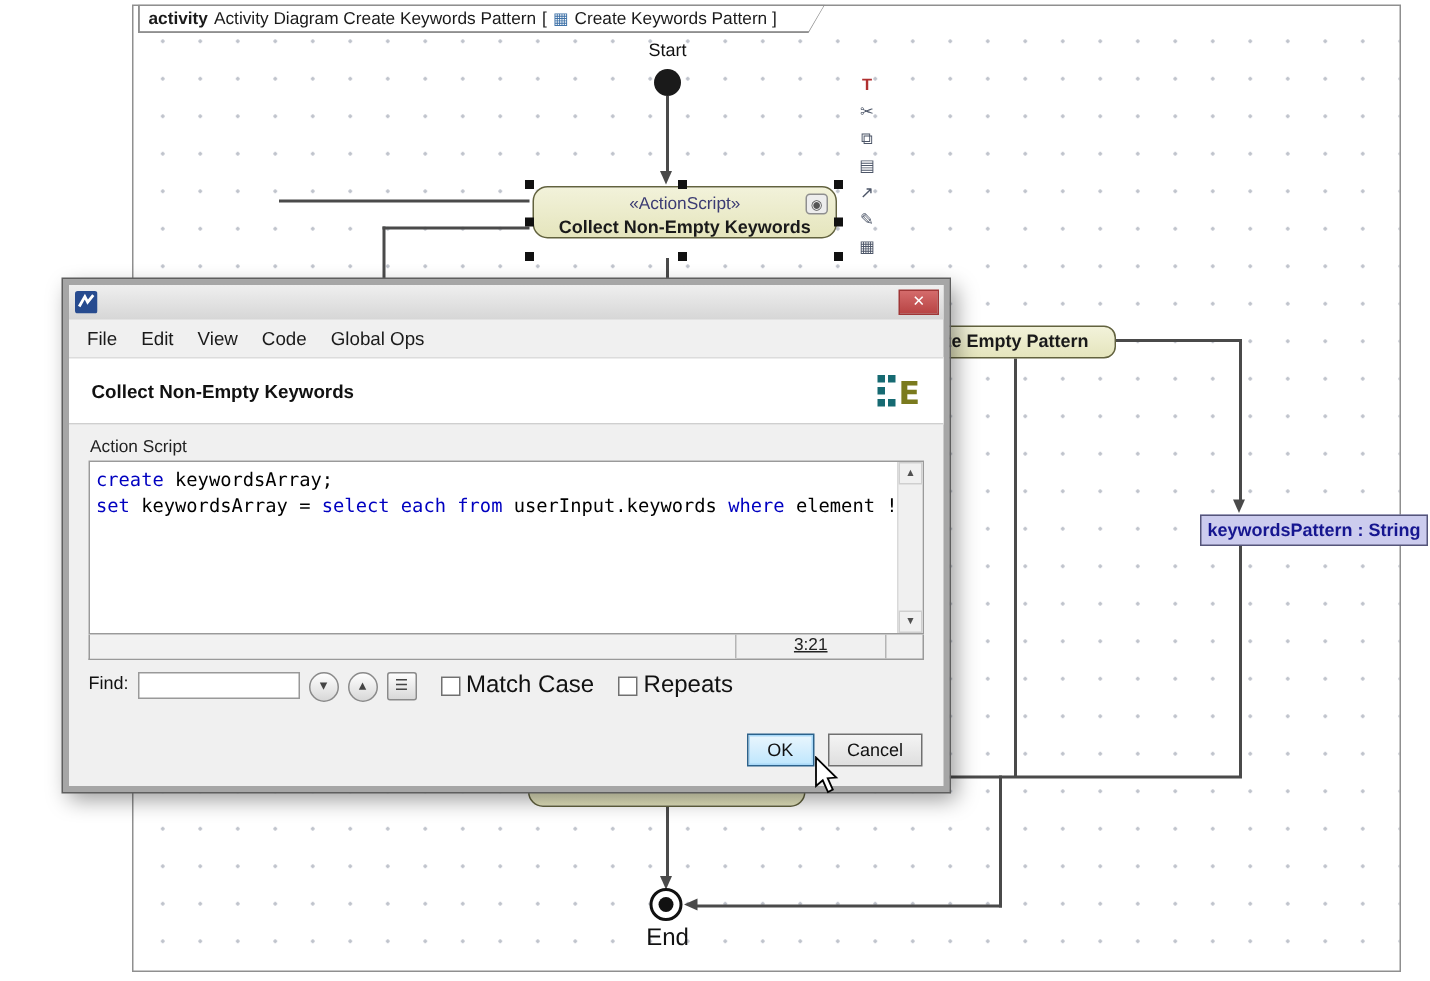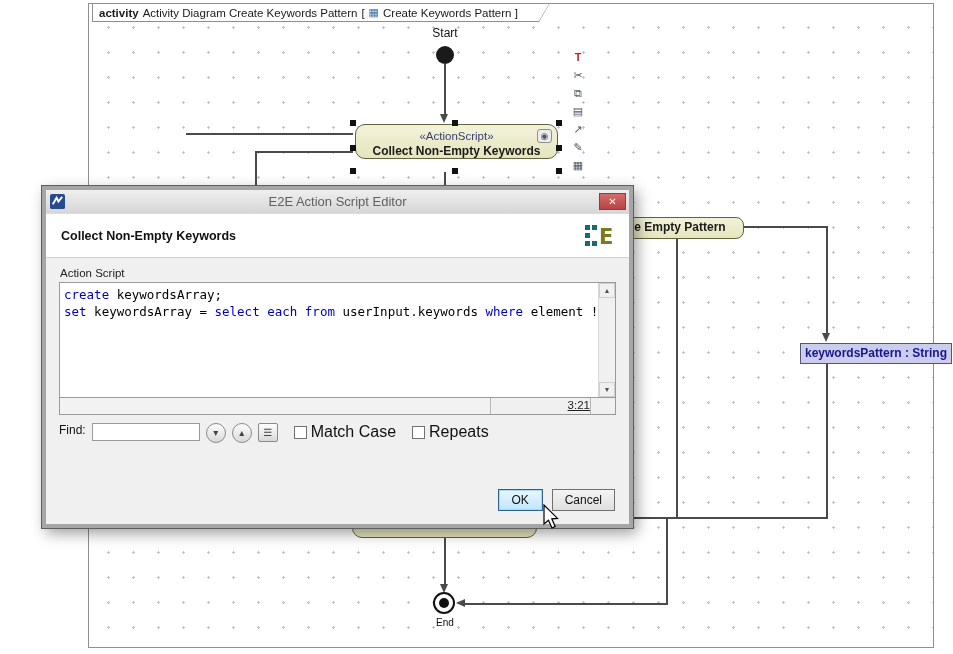--- a/index.html
+++ b/index.html
@@ -47,21 +47,21 @@
     z-index:1;
   }
   .edge { position:absolute; background:#4a4a4a; z-index:0; }
   .arr { position:absolute; width:0; height:0; z-index:0; }
   .arr.down { border-left:4px solid transparent; border-right:4px solid transparent; border-top:9px solid #4a4a4a; }
   .arr.left { border-top:4px solid transparent; border-bottom:4px solid transparent; border-right:9px solid #4a4a4a; }
   .start-circle { position:absolute; left:436px; top:46px; width:18px; height:18px; border-radius:50%; background:#1a1a1a; z-index:1; }
   .start-text { position:absolute; left:415px; top:26px; width:60px; text-align:center; font-size:12px; color:#111; }
   .end-outer { position:absolute; left:433px; top:592px; width:22px; height:22px; border:2px solid #111; border-radius:50%; background:#fff; z-index:1; }
   .end-inner { position:absolute; left:439px; top:598px; width:10px; height:10px; border-radius:50%; background:#111; z-index:1; }
-  .end-text { position:absolute; left:423px; top:617px; width:44px; text-align:center; font-size:10px; color:#111; }
+  .end-text { position:absolute; left:423px; top:617px; width:44px; text-align:center; font-size:16px; color:#111; }
   .side-toolbar { position:absolute; left:569px; top:50px; width:18px; display:flex; flex-direction:column; gap:3px; z-index:2; }
   .side-toolbar span { font-size:11px; line-height:15px; text-align:center; color:#4d5668; }
   .side-toolbar span:first-child { color:#b03030; font-weight:bold; }
   
   .dialog {
     position:absolute; left:42px; top:186px; width:591px; height:342px;
     background:#f0f0f0; border:4px solid #a6a6a6; outline:1px solid #5e5e5e;
     box-shadow:4px 5px 14px rgba(0,0,0,.4); z-index:10;
   }
   .titlebar {
@@ -96,21 +96,21 @@
   .tk-str { color:#990000; }
   .vscroll {
     position:absolute; right:0; top:0; bottom:0; width:17px; background:#f0f0f0;
     border-left:1px solid #d9d9d9;
   }
   .vscroll .sa { position:absolute; left:0; width:16px; height:15px; background:#f0f0f0; border:1px solid #cfcfcf;
     font-size:7px; line-height:13px; text-align:center; color:#505050; }
   .vscroll .sa.up { top:0; } .vscroll .sa.dn { bottom:0; }
   .statusrow { display:flex; height:17px; border:1px solid #9a9a9a; border-top:0; background:#f0f0f0; }
   .statusrow .hscroll { flex:1; border-right:1px solid #b5b5b5; background:#f2f2f2; }
-  .statusrow .pos { width:100px; border-right:1px solid #b5b5b5; font-size:11.5px; text-align:right; line-height:15px; color:#222;text-decoration:underline; }
+  .statusrow .pos { width:100px; border-right:1px solid #b5b5b5; font-size:11.5px; text-align:center; line-height:15px; color:#222;text-decoration:underline; }
   .statusrow .corner { width:24px; }
   .findrow { display:flex; align-items:flex-start; gap:6px; margin-top:8px; }
   .findrow .flabel { font-size:12px; color:#111; }
   .find-input { width:108px; height:18px; border:1px solid #999; background:#fff; font-size:12px; padding:0 3px; font-family:"Liberation Sans", sans-serif;}
   .cbtn {
     width:20px; height:20px; border:1px solid #8a8a8a; border-radius:50%;
     background:linear-gradient(#fefefe,#d8d8d8); font-size:10px; line-height:18px; text-align:center; color:#444;
   }
   .sqbtn {
     width:20px; height:19px; border:1px solid #8a8a8a; border-radius:2px;
@@ -205,26 +205,32 @@
     <span>▦</span>
   </div>
 
   <div class="dialog">
 
     <div class="titlebar">
       <svg class="app-icon" viewBox="0 0 16 16">
         <rect x="0" y="0" width="16" height="16" rx="2" fill="#274b8f"></rect>
         <path d="M3 11 L7 4 L9 8 L13 3" stroke="#fff" stroke-width="2" fill="none"></path>
       </svg>
-      <span class="ttext">E2E Action Script Editor</span>
       <div class="close-btn">
         <span>✕</span>
       </div>
     </div>
 
+    <div class="menubar">
+      <span>File</span>
+      <span>Edit</span>
+      <span>View</span>
+      <span>Code</span>
+      <span>Global Ops</span>
+    </div>
 
     <div class="hdr">
       <span class="script-name">Collect Non-Empty Keywords</span>
       <svg class="logo" width="30" height="26" viewBox="0 0 30 26">
         <g fill="#166a72">
           <rect x="1" y="2" width="5" height="5"></rect>
             <rect x="8" y="2" width="5" height="5"></rect>
           <rect x="1" y="10" width="5" height="5"></rect>
           <rect x="1" y="18" width="5" height="5"></rect>
             <rect x="8" y="18" width="5" height="5"></rect>

